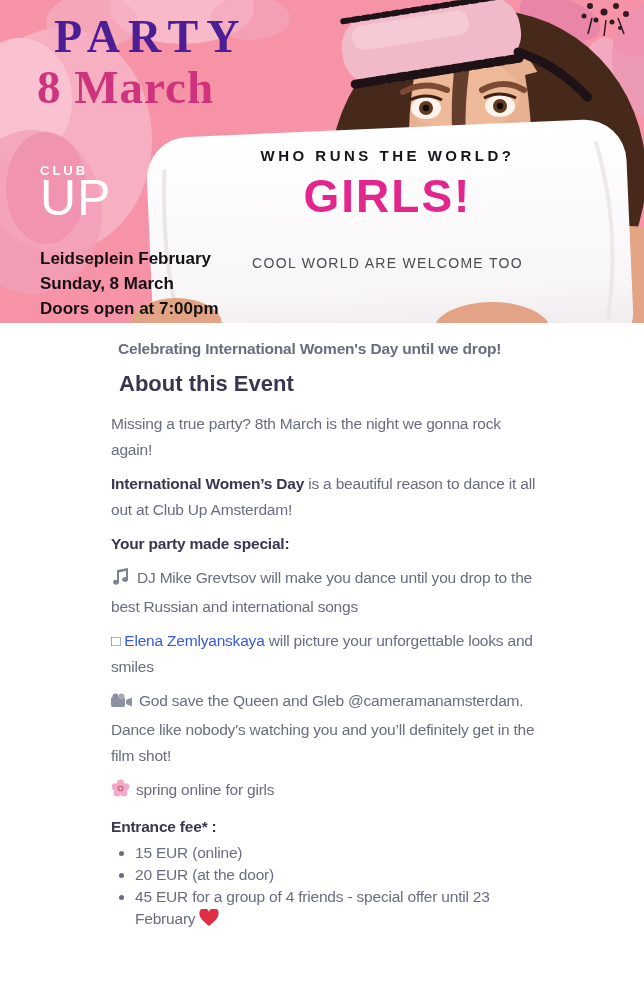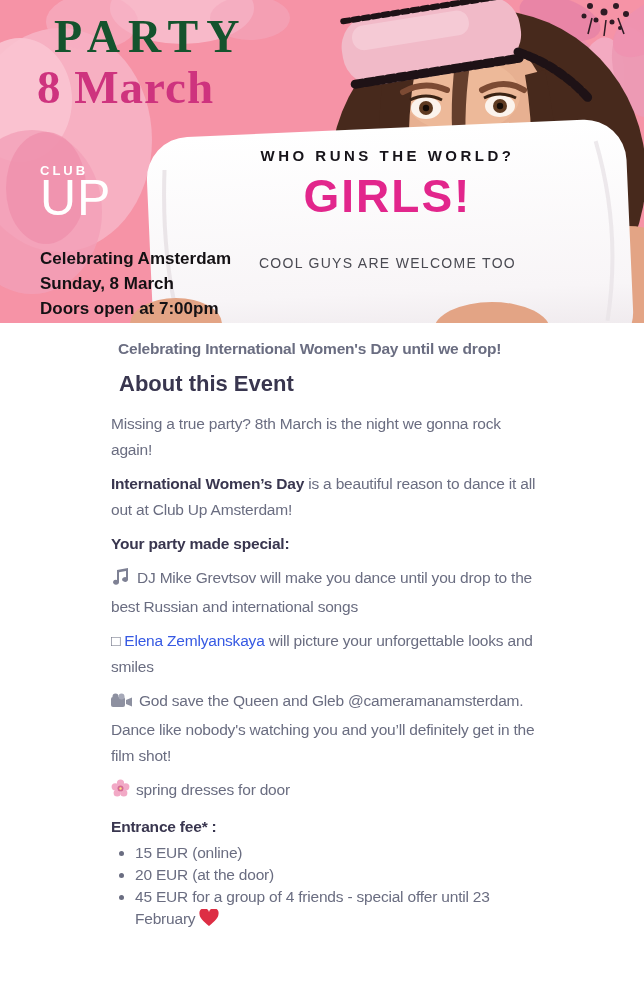--- a/index.html
+++ b/index.html
@@ -2,21 +2,21 @@
 <html><head>
 <meta charset="utf-8">
 <style>
   html,body{margin:0;padding:0;background:#ffffff;}
   body{width:644px;font-family:"Liberation Sans","DejaVu Sans",sans-serif;}
 
   
   .banner{position:relative;width:644px;height:323px;background:#F693A6;overflow:hidden;}
   .banner-art{position:absolute;left:0;top:0;}
   .party-title{position:absolute;left:54px;top:10px;font-family:"Liberation Serif","DejaVu Serif",serif;
-    font-weight:bold;font-size:46px;letter-spacing:8px;color:#14532d;}
+    font-weight:bold;font-size:46px;letter-spacing:8px;color:#4c1d95;}
   .party-date{position:absolute;left:37px;top:60px;font-family:"Liberation Serif","DejaVu Serif",serif;
     font-weight:bold;font-size:47px;letter-spacing:1px;color:#CE337E;}
   .club-logo{position:absolute;left:40px;top:164px;color:#ffffff;line-height:1;}
   .club-logo .club{font-size:13px;font-weight:bold;letter-spacing:3px;}
   .club-logo .up{font-size:50px;font-weight:normal;letter-spacing:1px;margin-top:-4px;}
   .venue{position:absolute;left:40px;top:246px;color:#141114;font-weight:bold;font-size:17px;line-height:25px;}
   .pillow-text{position:absolute;left:245px;top:147px;width:285px;text-align:center;}
   .pillow-text .q{font-size:15px;font-weight:bold;letter-spacing:3.5px;color:#17141a;}
   .pillow-text .g{font-size:46px;font-weight:bold;letter-spacing:2px;color:#E2268C;margin-top:5px;}
   .pillow-text .s{font-size:14px;letter-spacing:1.3px;color:#4A4A52;margin-top:32px;}
@@ -123,29 +123,29 @@
 
   <div class="party-title">PARTY</div>
   <div class="party-date">8 March</div>
 
   <div class="club-logo">
     <div class="club">CLUB</div>
     <div class="up">UP</div>
   </div>
 
   <div class="venue">
-    <div>Celebrating Amsterdam</div>
+    <div>Leidseplein February</div>
     <div>Sunday, 8 March</div>
     <div>Doors open at 7:00pm</div>
   </div>
 
   <div class="pillow-text">
     <div class="q">WHO RUNS THE WORLD?</div>
     <div class="g">GIRLS!</div>
-    <div class="s">COOL GUYS ARE WELCOME TOO</div>
+    <div class="s">COOL WORLD ARE WELCOME TOO</div>
   </div>
 </div>
 
 <div class="content">
 
   <p class="intro">Celebrating International Women's Day until we drop!</p>
 
   <h2 class="about">About this Event</h2>
 
   <p>Missing a true party? 8th March is the night we gonna rock
@@ -177,21 +177,21 @@
   <p><span class="emoji-ic"><svg width="19" height="19" viewBox="0 0 19 19">
           <g fill="#F2A9C6">
             <circle cx="9.5" cy="4" r="3.6"></circle>
             <circle cx="14.8" cy="7.8" r="3.6"></circle>
             <circle cx="12.8" cy="14" r="3.6"></circle>
             <circle cx="6.2" cy="14" r="3.6"></circle>
             <circle cx="4.2" cy="7.8" r="3.6"></circle>
           </g>
           <circle cx="9.5" cy="9.5" r="3" fill="#D46A93"></circle>
           <circle cx="9.5" cy="9.5" r="1.2" fill="#FFE082"></circle>
-        </svg></span><span>spring dresses for door</span></p>
+        </svg></span><span>spring online for girls</span></p>
 
 
   <p style="margin-bottom:2px"><b class="bold-head">Entrance fee* :</b></p>
 
   <ul class="fees">
     <li><span>15 EUR (online)</span></li>
     <li><span>20 EUR (at the door)</span></li>
     <li><span>45 EUR for a group of 4 friends - special offer until 23
 February</span><span class="heart-ic"><svg width="20" height="18" viewBox="0 0 20 18">
             <path d="M10 17 C4 12 0.5 8.5 0.5 5 A4.5 4.5 0 0 1 10 3 A4.5 4.5 0 0 1 19.5 5 C19.5 8.5 16 12 10 17 Z" fill="#DD2E44"></path>

